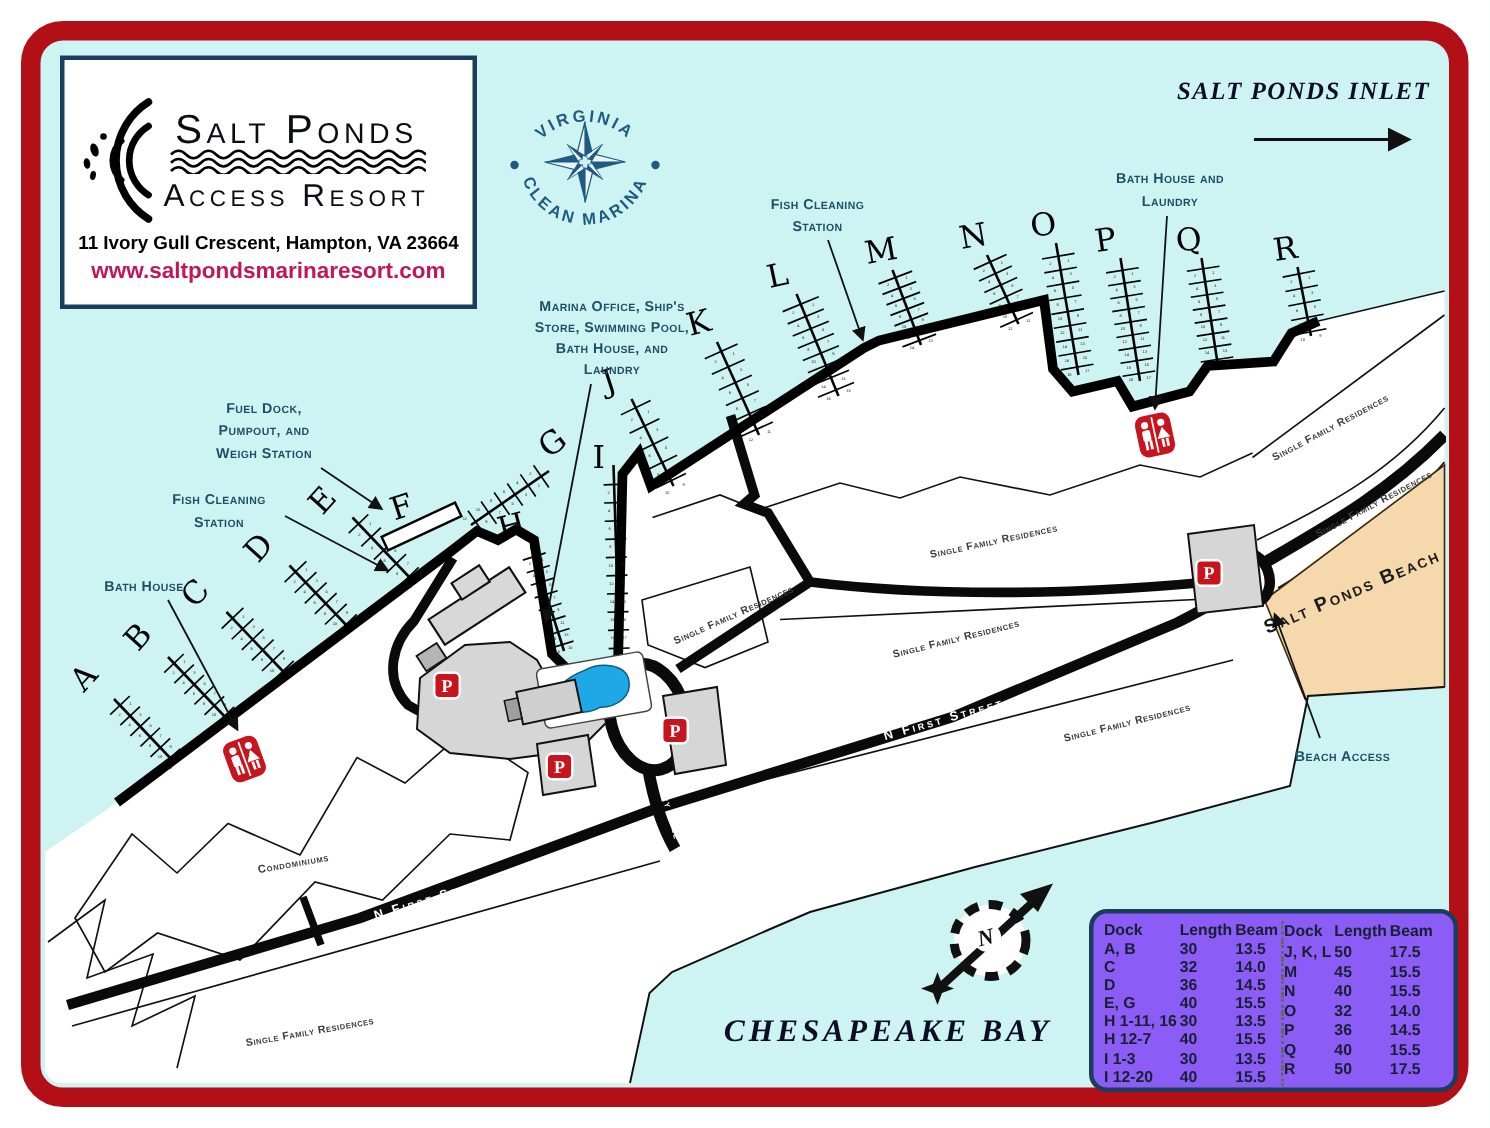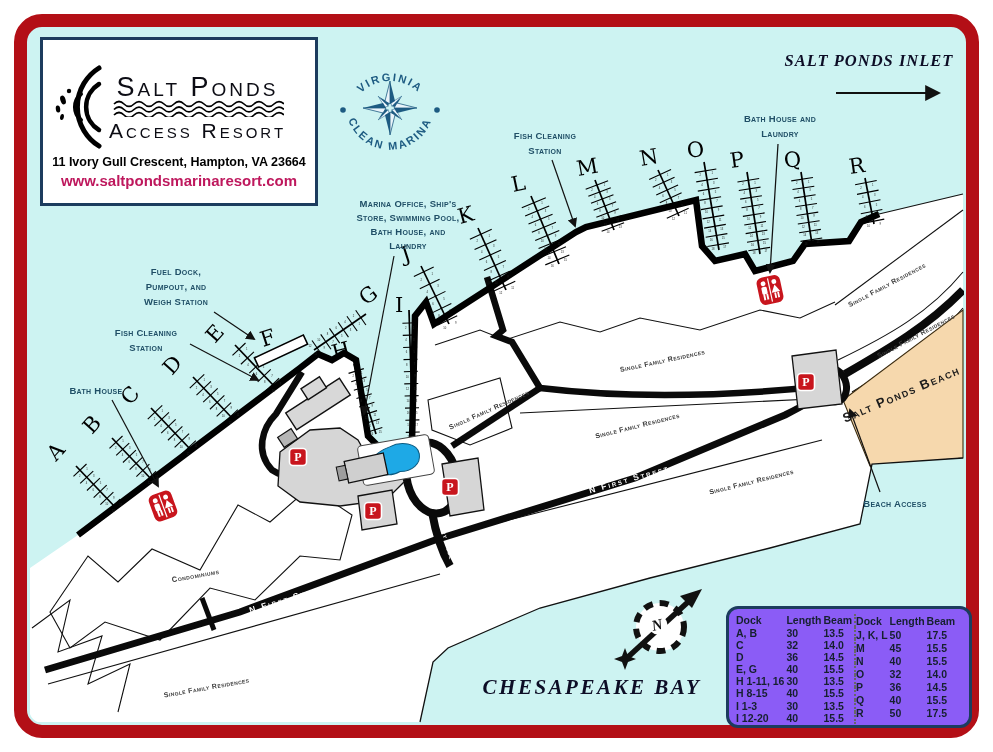--- a/index.html
+++ b/index.html
@@ -740,21 +740,21 @@
             <td>E, G</td>
             <td>40</td>
             <td>15.5</td>
           </tr>
           <tr>
             <td>H 1-11, 16</td>
             <td>30</td>
             <td>13.5</td>
           </tr>
           <tr>
-            <td>H 8-15</td>
+            <td>H 12-7</td>
             <td>40</td>
             <td>15.5</td>
           </tr>
           <tr>
             <td>I 1-3</td>
             <td>30</td>
             <td>13.5</td>
           </tr>
           <tr>
             <td>I 12-20</td>

